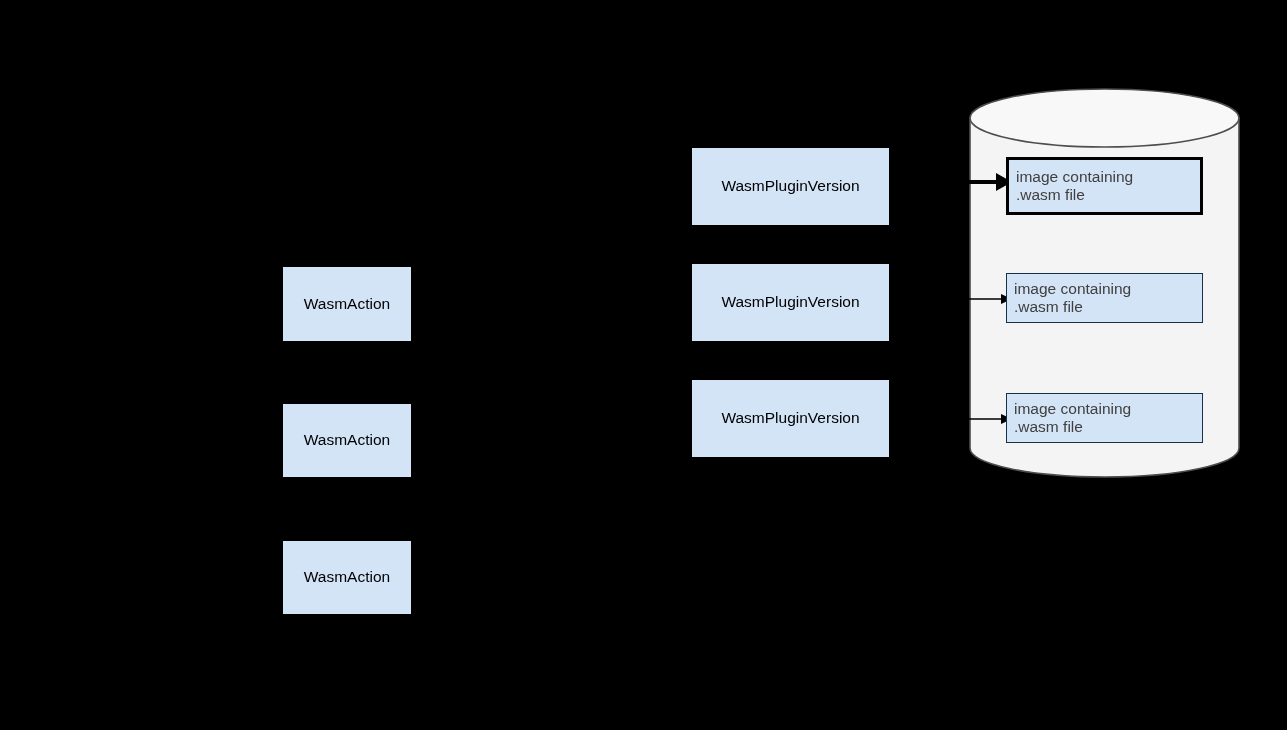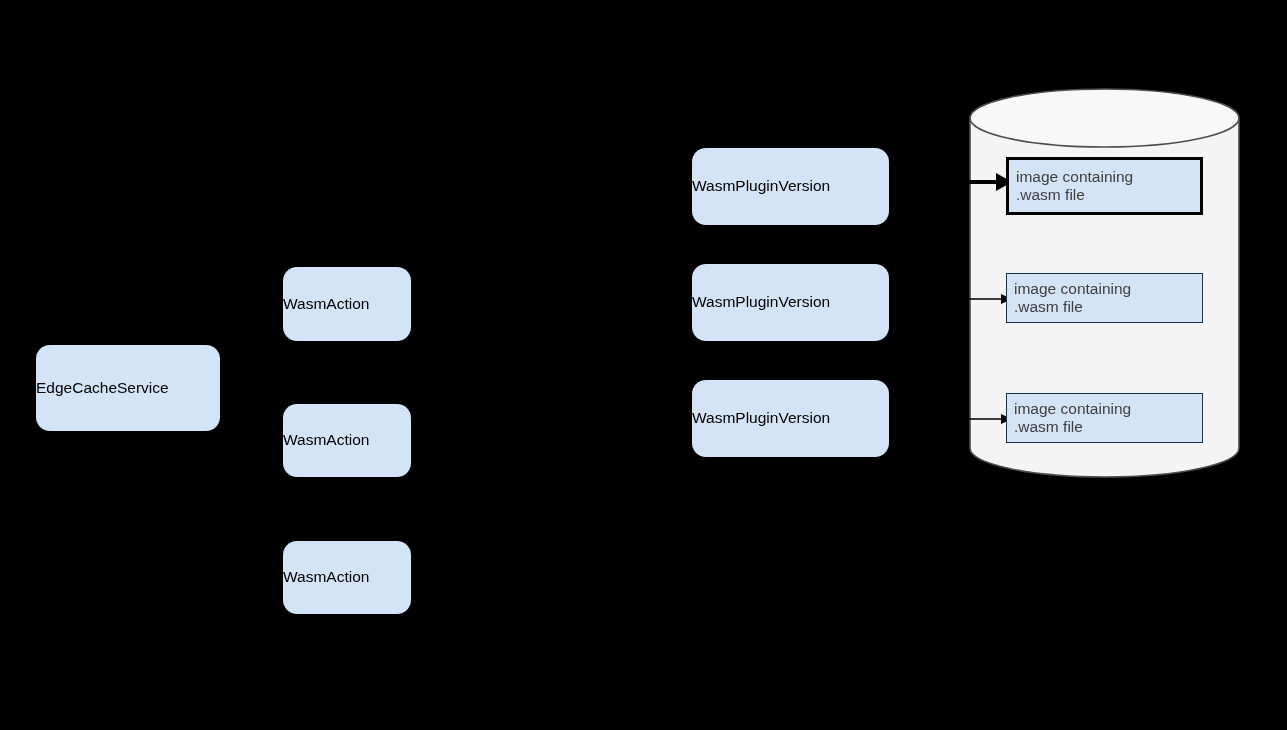--- a/index.html
+++ b/index.html
@@ -25,22 +25,22 @@
   }
   .node {
     position: absolute;
     box-sizing: border-box;
     display: flex;
     align-items: center;
     color: #000000;
     background: #d4e4f7;
   }
   .node-center {
+    justify-content: center;
     text-align: center;
-    border-radius: 14px;
   }
   .lbl {
     display: block;
     line-height: 1.18;
     white-space: pre-line;
   }
   
   .box-plain {
     border: none;
     font-size: 15.5px;
@@ -107,23 +107,20 @@
   }
   #arrow-to-img-1 { left: 966px; top: 170px; width: 46px; height: 24px; }
   #arrow-to-img-2 { left: 966px; top: 288px; width: 46px; height: 22px; }
   #arrow-to-img-3 { left: 966px; top: 408px; width: 46px; height: 22px; }
 </style>
 </head>
 <body>
 
 <div id="canvas">
 
-  <div class="node node-center box-plain" id="node-edgecacheservice">
-    <span class="lbl">EdgeCacheService</span>
-  </div>
 
   <div class="node node-center box-plain" id="node-wasmaction-1">
     <span class="lbl">WasmAction</span>
   </div>
   <div class="node node-center box-plain" id="node-wasmaction-2">
     <span class="lbl">WasmAction</span>
   </div>
   <div class="node node-center box-plain" id="node-wasmaction-3">
     <span class="lbl">WasmAction</span>
   </div>

